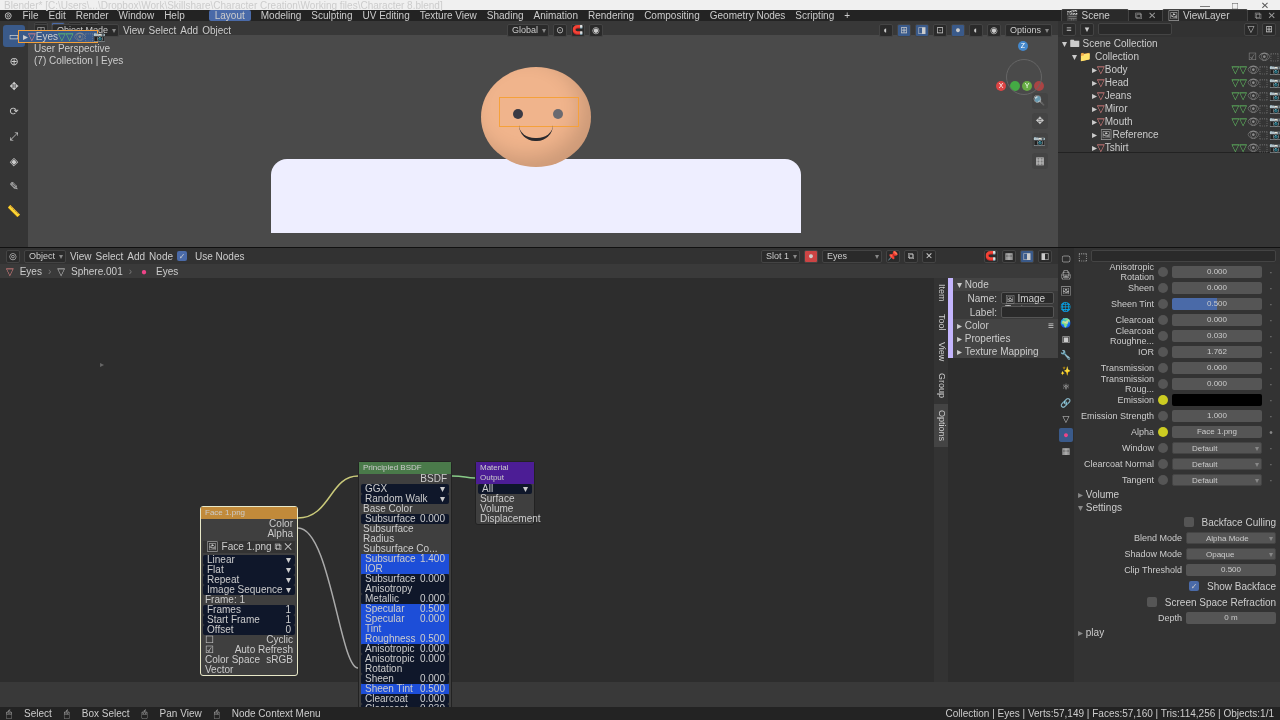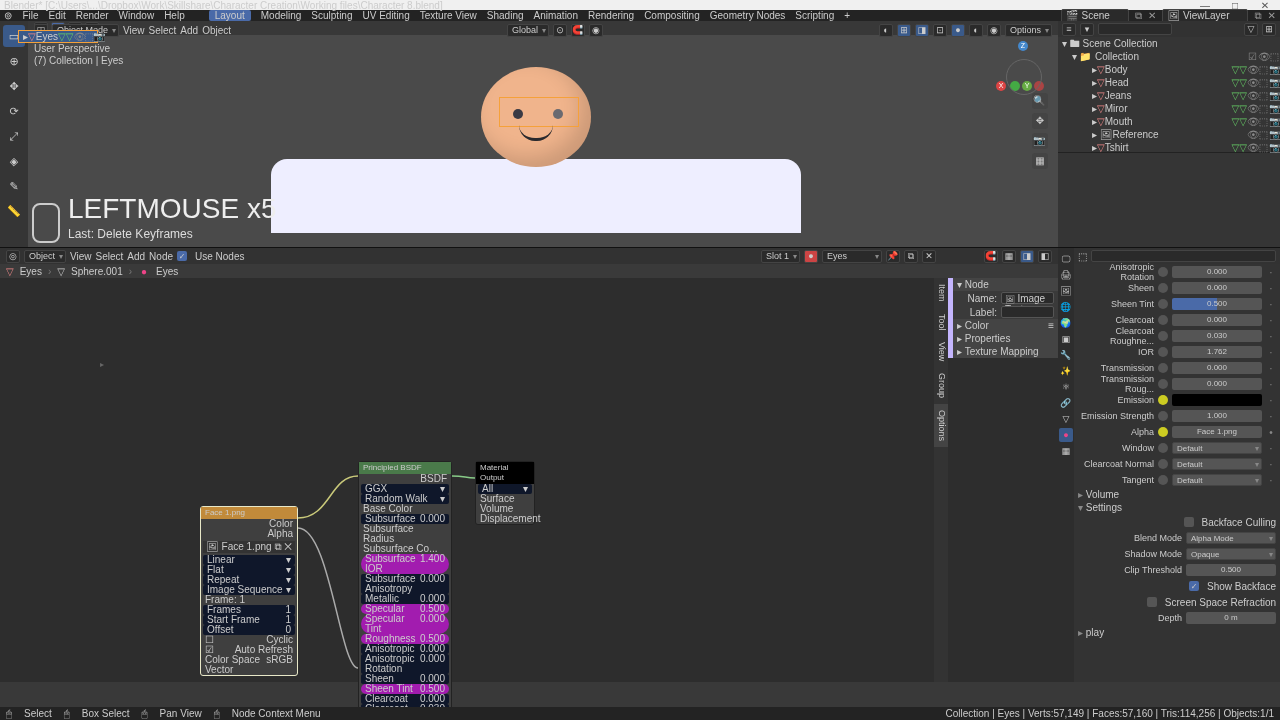--- a/index.html
+++ b/index.html
@@ -67,34 +67,34 @@
 .sidebar-r .row .lab{width:40px;text-align:right;margin-right:4px}
 .sidebar-r .row .fld{flex:1;background:#2a2a2a;border:1px solid #555;border-radius:2px;height:12px;padding:0 3px;font-size:8px}
 .tabs-r{position:absolute;top:30px;right:110px;bottom:0;width:14px;background:#333;display:flex;flex-direction:column}
 .tabs-r div{writing-mode:vertical-rl;padding:6px 1px;font-size:9px;cursor:pointer;background:#333}
 .tabs-r div.act{background:#444}
 
 .node{position:absolute;border:1px solid #222;border-radius:3px;font-size:8px;line-height:10px;background:#3f3f3f}
 .node .nh{padding:1px 4px;font-size:8px}
 .node .nr{padding:0 4px;display:flex;justify-content:space-between}
 .node .nr.slider{background:#0f172a;margin:0 2px;border-radius:2px}
-.node .nr.blue{background:#a21caf;margin:0 2px;border-radius:10px}
+.node .nr.blue{background:#1d4ed8;margin:0 2px;border-radius:0}
 .wire{position:absolute;pointer-events:none}
 
 .props-panel{width:222px;background:#333;display:flex}
 .p-tabs{width:16px;background:#2d2d2d;display:flex;flex-direction:column;align-items:center;padding-top:4px;gap:2px}
 .p-tabs div{width:14px;height:14px;border-radius:2px;display:flex;align-items:center;justify-content:center;font-size:9px}
 .p-tabs div.act{background:#3a5a8a}
 .p-body{flex:1;overflow:hidden;font-size:9px}
 .p-hd{height:16px;background:#323232;display:flex;align-items:center;padding:0 4px}
 .p-hd input{flex:1;background:#2a2a2a;border:1px solid #444;border-radius:2px;height:12px;margin-left:4px;font-size:9px;color:#ccc}
 .p-row{display:flex;align-items:center;height:16px;padding:0 4px;gap:4px}
 .p-row .lab{flex:1;text-align:right;font-size:9px}
 .p-row .val{width:90px;background:#555;border-radius:2px;height:12px;text-align:center;line-height:12px;font-size:8px;position:relative}
-.p-row .val.drop{text-align:left;padding:0 4px}
+.p-row .val.drop{text-align:left;padding:0 19px}
 .p-row .dot-y{width:10px;height:10px;border-radius:50%;background:#555}
 .p-row .dot-y.ylw{background:#cc2}
 .p-row .link{width:10px;text-align:center;color:#888}
 .p-row .black{background:#000}
 .p-row .half{background:linear-gradient(to right,#4a6aa8 50%,#555 50%)}
 .sec{padding:1px 4px;cursor:pointer}
 .sec:before{content:'▸ ';color:#888}
 .sec.open:before{content:'▾ '}
 .chk{width:10px;height:10px;background:#555;border-radius:2px;display:inline-flex;align-items:center;justify-content:center;font-size:8px;margin-right:4px}
 .chk.on{background:#4a6aa8}
@@ -194,25 +194,20 @@
     <div class="char">
       <div class="body"></div>
       <div class="head">
         <div class="sel"></div>
         <div class="eyeL"></div>
           <div class="eyeR"></div>
         <div class="mouth"></div>
       </div>
     </div>
 
-    <div class="overlay-text">
-      <div style="width:28px;height:40px;border:2px solid #ccc;border-radius:8px;position:absolute;left:-36px;bottom:-2px"></div>
-      <div class="big">LEFTMOUSE x5</div>
-      <div class="sm">Last: Delete Keyframes</div>
-    </div>
 
     <div class="gizmo">
       <div class="dot" style="background:#d44;top:40px;left:-4px">X</div>
       <div class="dot" style="background:#6a4;top:40px;left:22px">Y</div>
       <div class="dot" style="background:#48c;top:0;left:18px">Z</div>
       <div class="dot" style="background:#a44;top:40px;left:34px"></div>
       <div class="dot" style="background:#4a4;top:40px;left:10px"></div>
       <div class="ball"></div>
     </div>
     <div class="vp-side">
@@ -428,21 +423,21 @@
           <span>Clearcoat</span>
           <span>0.000</span>
         </div>
         <div class="nr slider">
           <span>Clearcoat Roughness</span>
           <span>0.030</span>
         </div>
       </div>
 
     <div class="node" style="left:475px;top:213px;width:60px">
-      <div class="nh" style="background:#000000">Material Output</div>
+      <div class="nh" style="background:#4c1d95">Material Output</div>
       <div class="nr slider">
           <span>All</span>
           <span>▾</span>
         </div>
       <div class="nr">
           <span>Surface</span>
         </div>
       <div class="nr">
           <span>Volume</span>
         </div>

